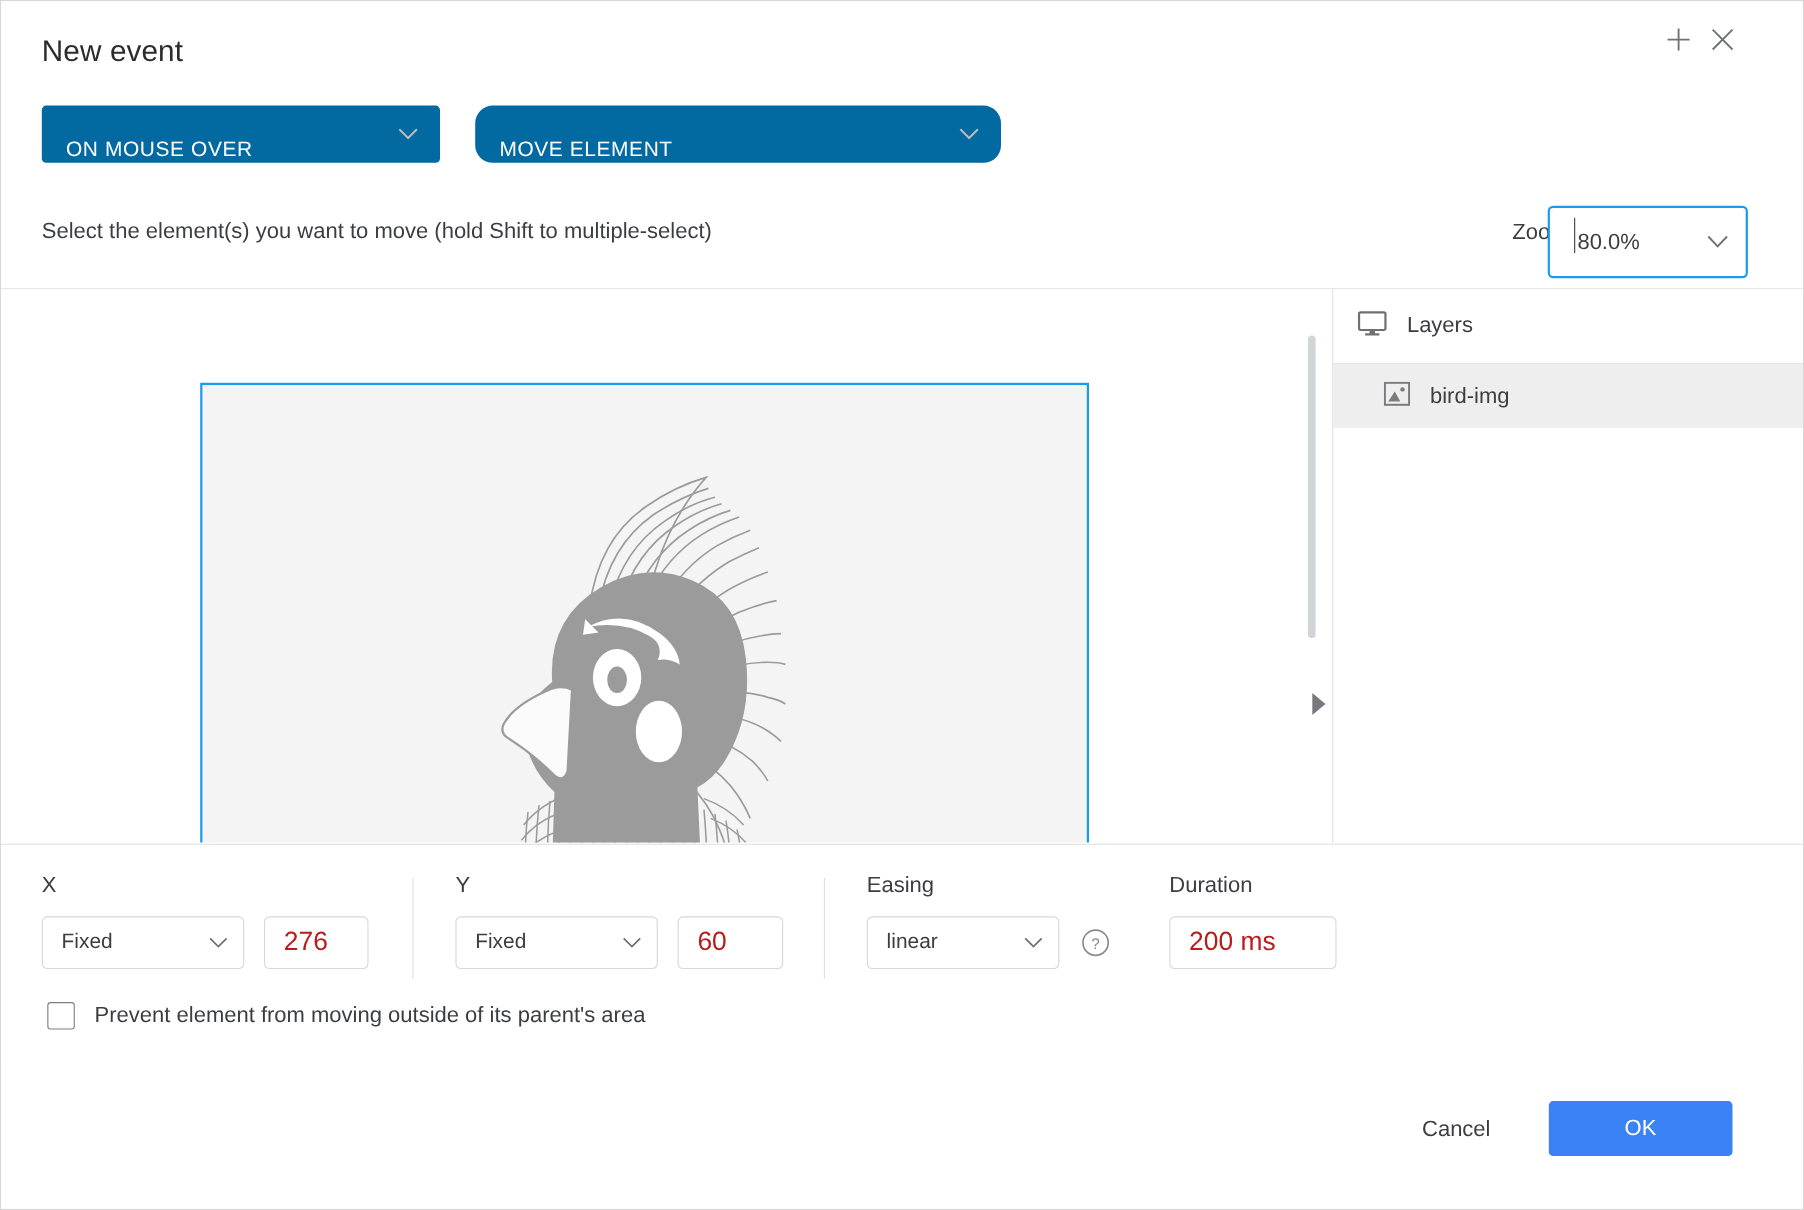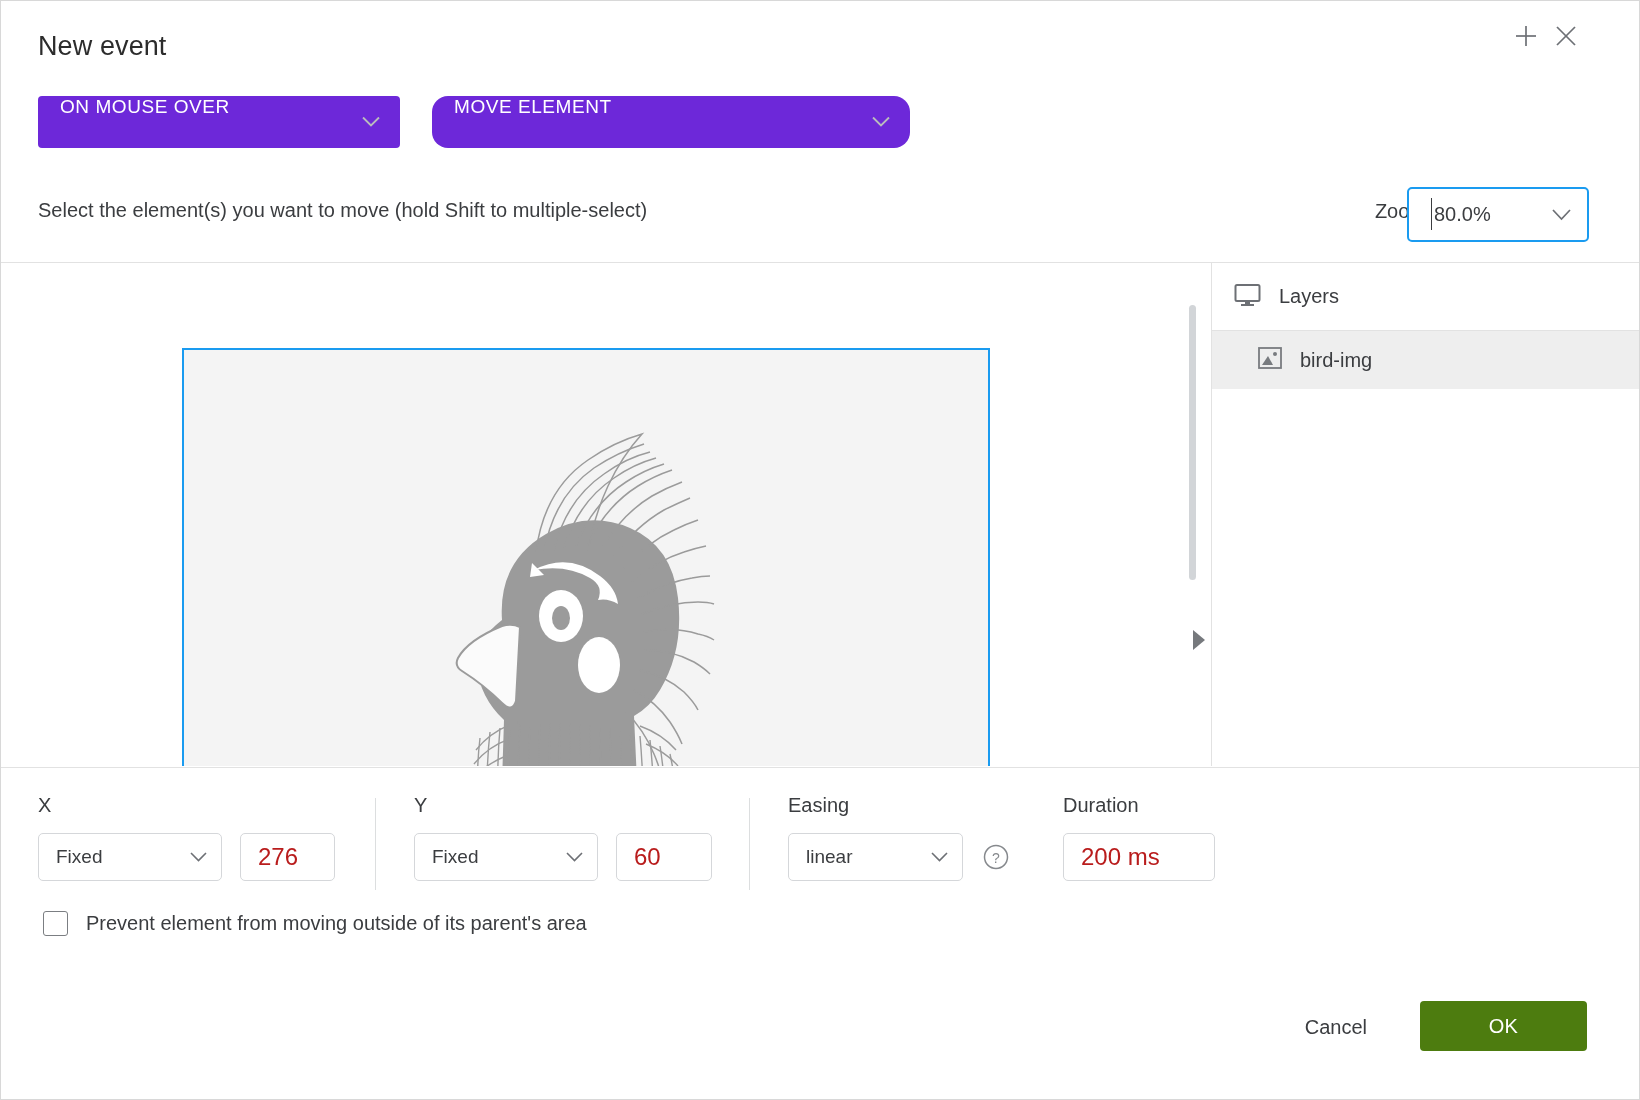--- a/index.html
+++ b/index.html
@@ -41,25 +41,25 @@
     cursor: pointer;
   }
   #add-btn { right: 92px; }
   #close-btn { right: 52px; }
   .ic-stroke { stroke: #6d7075; stroke-width: 1.7; }
 
   
   .pill {
     position: absolute;
     height: 52px;
-    background: #6d28d9;
+    background: #0369a1;
     border-radius: 4px;
     cursor: pointer;
     display: flex;
-    align-items: flex-start;
+    align-items: flex-end;
   }
   .pill .pill-label {
     color: #ffffff;
     font-size: 19px;
     letter-spacing: 0.55px;
     margin-left: 22px;
     white-space: nowrap;
   }
   .pill .pill-caret {
     position: absolute;
@@ -80,21 +80,21 @@
   }
   #zoom-label {
     position: absolute;
     right: 213px; top: 199px;
     font-size: 20px;
     color: #3b3d40;
   }
   #zoom-field {
     position: absolute;
     right: 50px; top: 186px;
-    width: 182px; height: 55px;
+    width: 182px; height: 66px;
     border: 2px solid #1a9bf0;
     border-radius: 5px;
     background: #ffffff;
     cursor: text;
     display: flex;
     align-items: center;
     margin-left: 28px;
   }
   #zoom-caret {
     position: absolute;
@@ -299,36 +299,36 @@
   }
   #prevent-label {
     margin-left: 18px;
     font-size: 20px;
     color: #3b3d40;
   }
 
   
   #footer {
     position: absolute;
-    left: 0; right: 0; bottom: 0;
+    left: 0; right: 12px; bottom: 0;
     height: 134px;
   }
   #cancel-btn {
     position: absolute;
     right: 264px; top: 45px;
     font-size: 20px;
     color: #3b3d40;
     cursor: pointer;
     padding: 6px 8px;
   }
   #ok-btn {
     position: absolute;
     right: 52px; top: 36px;
     width: 167px; height: 50px;
-    background: #4d7c0f;
+    background: #3b82f6;
     border-radius: 4px;
     color: #ffffff;
     font-size: 20px;
     display: flex;
     align-items: center;
     justify-content: center;
     cursor: pointer;
     letter-spacing: 0.3px;
   }
 </style>

